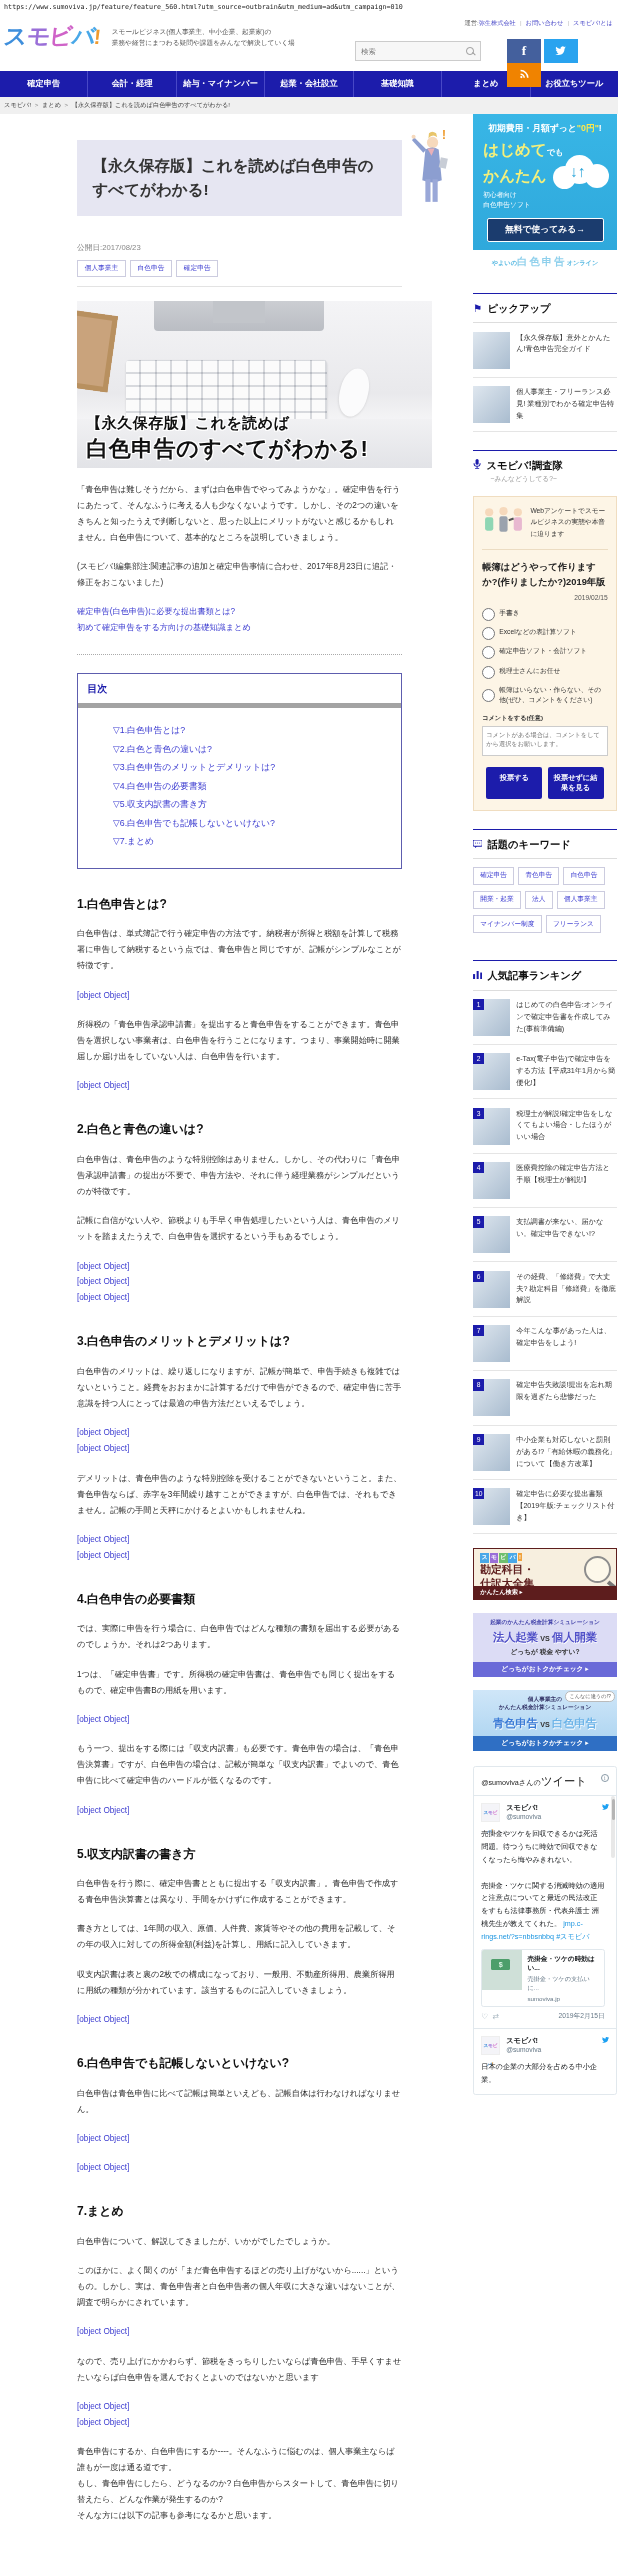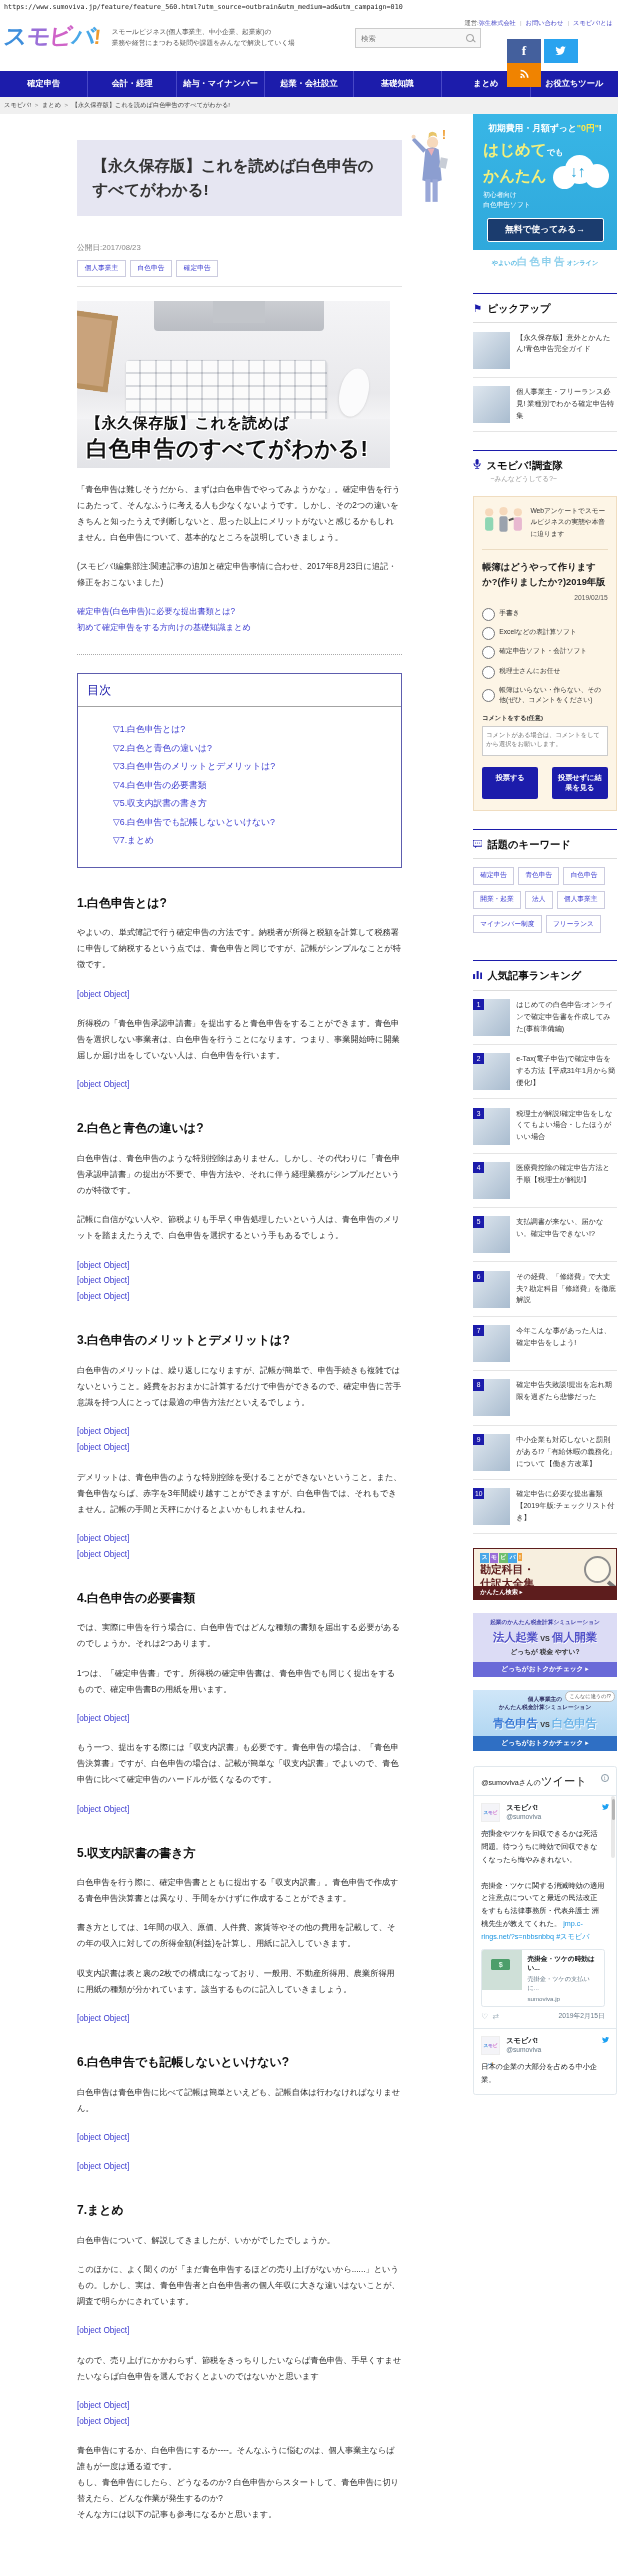--- a/index.html
+++ b/index.html
@@ -17,21 +17,21 @@
 
   
   .site-header { height:55px; background:#fff; position:relative; padding:5.2px 4.1px 0; }
   .logo { display:inline-block; font-size:23px; font-weight:bold; letter-spacing:-1px; vertical-align:top; }
   .logo span { display:inline-block; transform:skewX(-6deg); }
   .lc0{color:#3f8fdc;} .lc1{color:#9a6fd8;} .lc2{color:#cf63c8;} .lc3{color:#49a8e8;} .lc4{color:#f09a2e; font-size:20.6px;}
   .tagline { display:inline-block; margin-left:9.3px; margin-top:5.2px; font-size:6.7px; color:#555; line-height:1.7; vertical-align:top; }
   .header-utility { position:absolute; top:3.1px; right:5.2px; font-size:6.2px; color:#666; }
   .header-utility a { color:#4747c8; }
   .header-utility .sep { margin:0 4.1px; color:#bbb; }
-  .search-wrap { position:absolute; top:12px; left:355px; width:126px; height:20.6px; border:0.5px solid #ccc; background:#f7f7f7; }
+  .search-wrap { position:absolute; top:25px; left:355px; width:126px; height:20.6px; border:0.5px solid #ccc; background:#f7f7f7; }
   .search-wrap input { width:118px; height:19.6px; border:0; background:transparent; padding:0 5.2px; font-size:7.2px; color:#333; outline:none; }
   .mag { position:absolute; right:5.2px; top:5.2px; width:9.3px; height:9.3px; display:inline-block; }
   .mag::before { content:""; position:absolute; left:0.5px; top:0.5px; width:5.7px; height:5.7px; border:1px solid #999; border-radius:50%; }
   .mag::after { content:""; position:absolute; left:6.2px; top:6.2px; width:3.6px; height:1px; background:#999; transform:rotate(45deg); }
   .social { position:absolute; top:23px; left:507px; }
   .social .sbtn { display:inline-block; width:34px; height:24px; margin-right:3.1px; text-align:center; line-height:24px; vertical-align:top; }
   .sbtn.fb { background:#44609d; color:#fff; font-size:13.4px; font-weight:bold; font-family:"Liberation Serif",serif; }
   .sbtn.tw { background:#29a3ef; }
   .sbtn.rss { background:#f08300; }
   .sbtn svg { vertical-align:middle; }
@@ -56,21 +56,21 @@
   .title-box { background:#e6e6f2; padding:14.4px 15.5px; width:325px; }
   .title-box h1 { font-size:15.5px; line-height:1.55; color:#333; font-weight:bold; }
   .presenter { position:absolute; right:-49px; top:-11.3px; }
   .meta { margin-top:27px; }
   .pub-date { color:#888; font-size:7.7px; }
   .tag-row { margin-top:6.2px; }
   .tag-chip { display:inline-block; border:0.5px solid #ccccdf; background:#fff; color:#3a3ad0; font-size:6.7px; padding:3.1px 6.7px; margin-right:4.1px; }
   hr.solid { border:0; border-top:0.5px solid #e3e3e3; margin:9.3px 0 0; }
 
   
-  .hero { position:relative; margin-top:14.4px; width:313px; height:167px; overflow:hidden;
+  .hero { position:relative; margin-top:14.4px; width:355px; height:167px; overflow:hidden;
     background:linear-gradient(180deg,#f4f4f6 0%,#e9e9ec 55%,#f7f7f8 75%,#ececef 100%); }
   .hero .laptop { position:absolute; left:77px; top:-15.5px; width:170px; height:45px; background:linear-gradient(#d4d6da,#babdc3); border-radius:4.1px; }
   .hero .laptop::after { content:""; position:absolute; left:59px; top:14.4px; width:52px; height:23px; background:#c2c5ca; }
   .hero .frame { position:absolute; left:-20.6px; top:10.3px; width:57px; height:77px; background:#c9a37c; transform:rotate(8deg); box-shadow:inset 0 0 0 5.2px #b8905f; }
   .hero .kb { position:absolute; left:49px; top:59px; width:201px; height:64px; border-radius:4.1px; background:
       repeating-linear-gradient(90deg, #fdfdfd 0 13.4px, #d9dbdf 13.4px 15.5px),
       repeating-linear-gradient(0deg, #fdfdfd 0 10.8px, #d9dbdf 10.8px 13px);
     background-blend-mode:multiply; box-shadow:0 1px 2.1px rgba(0,0,0,.15); }
   .hero .mouse { position:absolute; left:263px; top:67px; width:28px; height:49px; background:#fbfbfc; border-radius:50% / 46%; box-shadow:0 1px 2.6px rgba(0,0,0,.12); transform:rotate(14deg); }
   .hero .papers { position:absolute; left:0; bottom:0; width:100%; height:49px; background:linear-gradient(180deg,#f1f1f3,#e2e3e7); }
@@ -79,21 +79,21 @@
   .hero-title .l1 { font-size:15px; letter-spacing:0.5px; }
   .hero-title .l2 { font-size:22px; letter-spacing:0.5px; margin-top:1px; }
 
   
   .article p { font-size:8.2px; line-height:1.95; margin-top:13.4px; white-space:pre-line; }
   .article .note { color:#333; }
   .linkgroup { margin-top:13.4px; }
   .linkgroup a { display:block; color:#3a3ad0; font-size:8.2px; line-height:1.95; }
   hr.dotted { border:0; border-top:1px dotted #aaa; margin:17.5px 0 0; }
   .toc-box { border:1px solid #5d5dae; margin-top:18.5px; }
-  .toc-head { font-size:12px; font-weight:normal; color:#1c1cab; padding:7.2px 9.3px; border-bottom:1px solid #a3a3a3; }
+  .toc-head { font-size:10px; font-weight:bold; color:#1c1cab; padding:7.2px 9.3px; border-bottom:5px solid #a3a3a3; }
   .toc-list { padding:13.4px 5.2px 17.5px 35px; }
   .toc-list a { display:block; color:#3a3ad0; font-size:8.8px; line-height:2.1; }
   .article h2 { font-size:12px; font-weight:bold; color:#111; margin-top:27px; }
 
   
   .sb-ad { background:linear-gradient(180deg,#38b6e6,#2da6da); padding:9.3px 7.2px 0; text-align:center; position:relative; }
   .sb-ad .l1 { color:#fff; font-size:8.8px; font-weight:bold; }
   .sb-ad .l1 .zero { color:#ffe94a; }
   .sb-ad .big { text-align:left; margin:5.2px 0 0 3.1px; }
   .sb-ad .big .y { color:#f5f07a; font-size:15.5px; font-weight:bold; }
@@ -119,21 +119,21 @@
   .survey-lead { display:flex; border-bottom:0.5px solid #ecdcc2; padding-bottom:7.2px; }
   .survey-ill { width:43px; height:37px; flex:none; }
   .survey-lead p { font-size:6.7px; color:#333; line-height:1.7; margin-left:5.2px; }
   .survey-q { font-size:9.3px; font-weight:bold; color:#222; line-height:1.6; margin-top:10px; }
   .survey-date { text-align:right; font-size:6.7px; color:#555; margin-top:4.1px; }
   .survey-opts { margin-top:7.2px; }
   .survey-opt { display:flex; font-size:6.7px; color:#333; margin-top:6.2px; line-height:1.6; }
   .survey-opt input { margin-right:4.1px; flex:none; }
   .survey-cl { font-size:6.2px; font-weight:bold; color:#333; margin-top:8.2px; }
   .survey textarea { width:100%; height:30px; border:0.5px solid #ccc; margin-top:3.1px; font-size:6.2px; padding:3.1px; color:#333; background:#fff; font-family:inherit; resize:none; }
-  .survey-btns { display:flex; justify-content:space-between; margin:8.2px 0 3.1px; }
+  .survey-btns { display:flex; justify-content:center; margin:8.2px 0 3.1px; }
   .survey-btn { background:#1c1cab; color:#fff; font-size:7.2px; font-weight:bold; text-align:center; border-radius:2.1px; padding:6.2px 4.1px; width:56px; line-height:1.4; }
   .survey-btn + .survey-btn { margin-left:5.2px; }
 
   .kw-wrap { padding:7.2px 0 3.1px; }
   .kw-chip { display:inline-block; border:0.5px solid #ccccdf; color:#3a3ad0; font-size:6.7px; padding:3.6px 6.2px; margin:0 4.1px 6.2px 0; background:#fff; }
 
   .sb-banner { margin-top:13.4px; display:block; }
   .bn-kamoku { background:#f7efdf; border:1px solid #5d1d1d; position:relative; height:52px; }
   .bn-kamoku .badge { position:absolute; left:6.2px; top:4.1px; font-size:5.7px; font-weight:bold; }
   .bn-kamoku .badge span { display:inline-block; color:#fff; padding:1px 1.5px; margin-right:0.5px; }
@@ -281,21 +281,21 @@
             <a>▽5.収支内訳書の書き方</a>
             <a>▽6.白色申告でも記帳しないといけない?</a>
             <a>▽7.まとめ</a>
           </div>
       </div>
 
       <div>
           <section>
             <h2>1.白色申告とは?</h2>
             <div>
-              <p>やよいの、単式簿記で行う確定申告の方法です。納税者が所得と税額を計算して税務署に申告して納税するという点では、青色申告と同じですが、記帳がシンプルなことが特徴です。</p>
+              <p>白色申告は、単式簿記で行う確定申告の方法です。納税者が所得と税額を計算して税務署に申告して納税するという点では、青色申告と同じですが、記帳がシンプルなことが特徴です。</p>
               <div class="linkgroup">
                 <a>[object Object]</a>
               </div>
               <p>所得税の「青色申告承認申請書」を提出すると青色申告をすることができます。青色申告を選択しない事業者は、白色申告を行うことになります。つまり、事業開始時に開業届しか届け出をしていない人は、白色申告を行います。</p>
               <div class="linkgroup">
                 <a>[object Object]</a>
               </div>
             </div>
           </section>
           <section>

